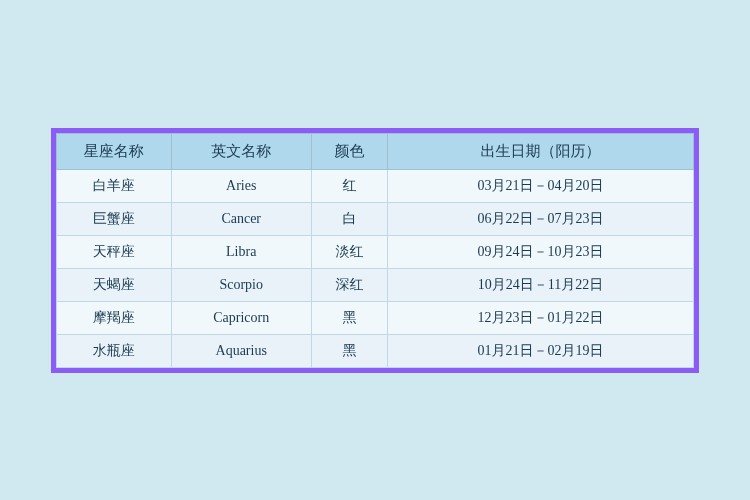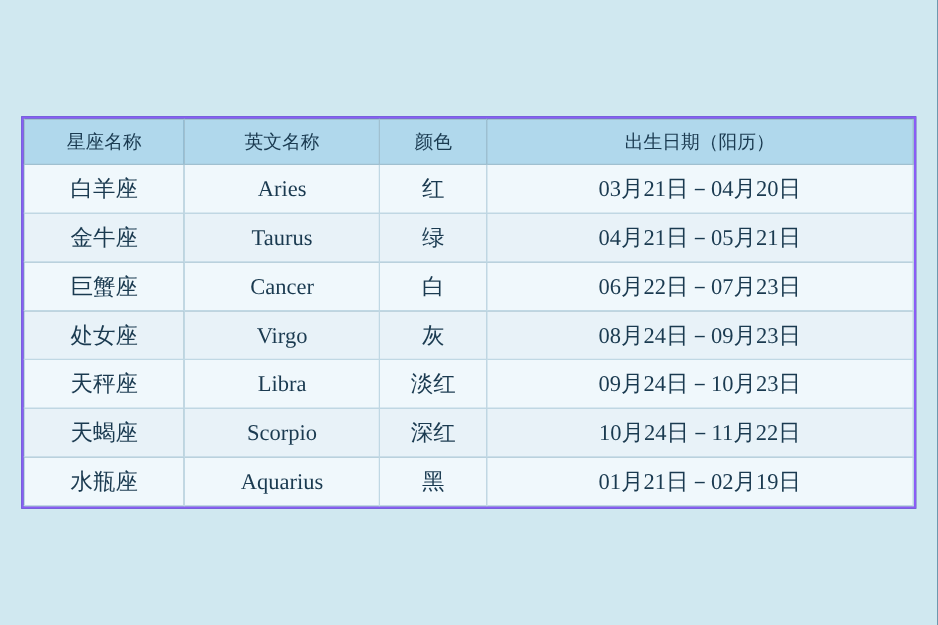--- a/index.html
+++ b/index.html
@@ -14,22 +14,22 @@
       background-color: #d0e8f0;
       display: flex;
       align-items: center;
       justify-content: center;
       font-family: "SimSun", "宋体", serif;
       font-size: 14px;
     }
 
     .table-container {
       background-color: #0c4a6e;
-      border: 2px solid #8b5cf6;
-      width: 716px;
+      border: 5px solid #8b5cf6;
+      width: 648px;
     }
 
     table {
       width: 100%;
       border-collapse: collapse;
     }
 
     thead tr {
       background-color: #b0d8ec;
     }
@@ -49,21 +49,21 @@
 
     tbody tr:nth-child(even) {
       background-color: #e8f2f8;
     }
 
     tbody td {
       border: 1px solid #c0d8e4;
       padding: 7px 12px;
       text-align: center;
       color: #1a3a50;
-      font-size: 18px;
+      font-size: 14px;
     }
 
     .col-chinese { width: 18%; }
     .col-english { width: 22%; margin-left: 28px; }
     .col-color   { width: 12%; margin-left: 23px; }
     .col-date    { width: 48%; }
   </style>
 </head>
 <body>
 
@@ -78,50 +78,44 @@
       </tr>
     </thead>
     <tbody id="table-body">
     <tr>
           <td>白羊座</td>
           <td>Aries</td>
           <td>红</td>
           <td>03月21日－04月20日</td>
         </tr>
         <tr>
-          <td>金牛座</td>
-          <td>Taurus</td>
-          <td>绿</td>
-          <td>04月21日－05月21日</td>
-        </tr>
-        <tr>
           <td>巨蟹座</td>
           <td>Cancer</td>
           <td>白</td>
           <td>06月22日－07月23日</td>
-        </tr>
-        <tr>
-          <td>处女座</td>
-          <td>Virgo</td>
-          <td>灰</td>
-          <td>08月24日－09月23日</td>
         </tr>
         <tr>
           <td>天秤座</td>
           <td>Libra</td>
           <td>淡红</td>
           <td>09月24日－10月23日</td>
         </tr>
         <tr>
           <td>天蝎座</td>
           <td>Scorpio</td>
           <td>深红</td>
           <td>10月24日－11月22日</td>
         </tr>
         <tr>
+          <td>摩羯座</td>
+          <td>Capricorn</td>
+          <td>黑</td>
+          <td>12月23日－01月22日</td>
+        </tr>
+        <tr>
           <td>水瓶座</td>
           <td>Aquarius</td>
           <td>黑</td>
           <td>01月21日－02月19日</td>
         </tr>
       </tbody>
   </table>
 </div>
 
 </body></html>

